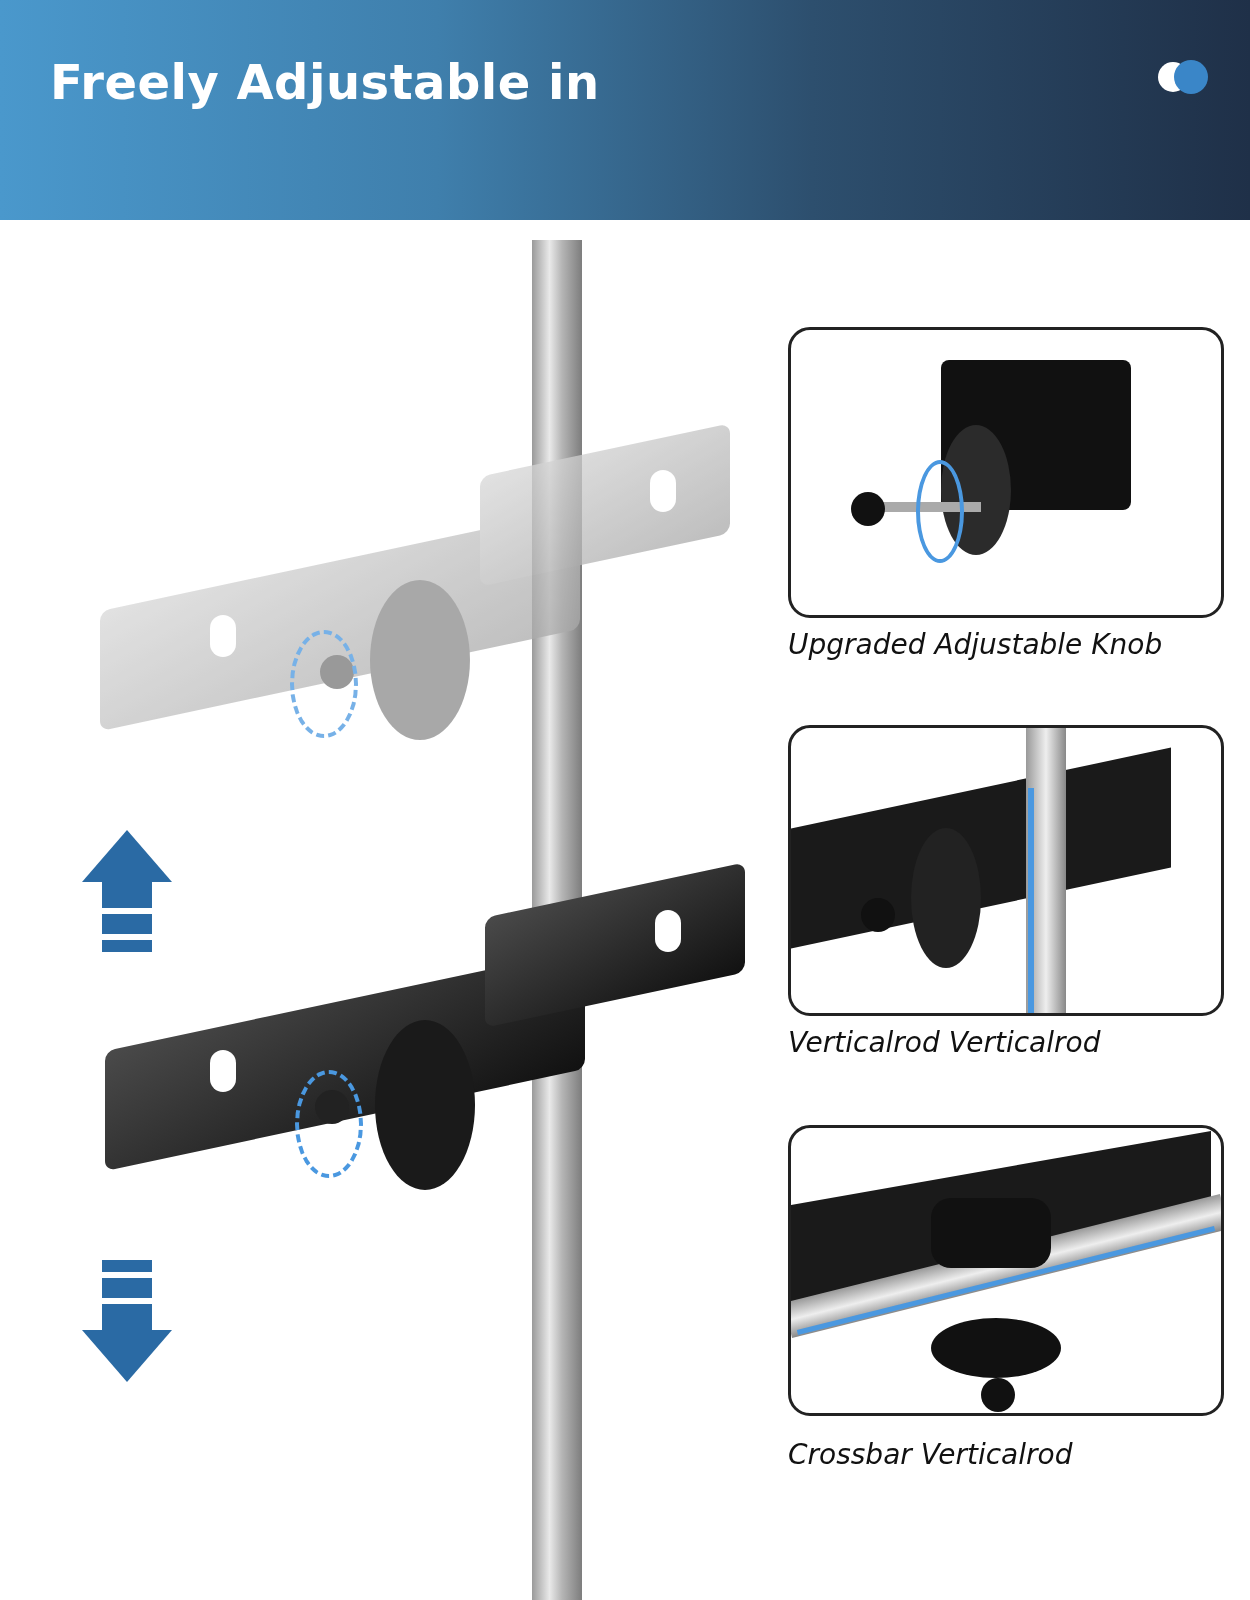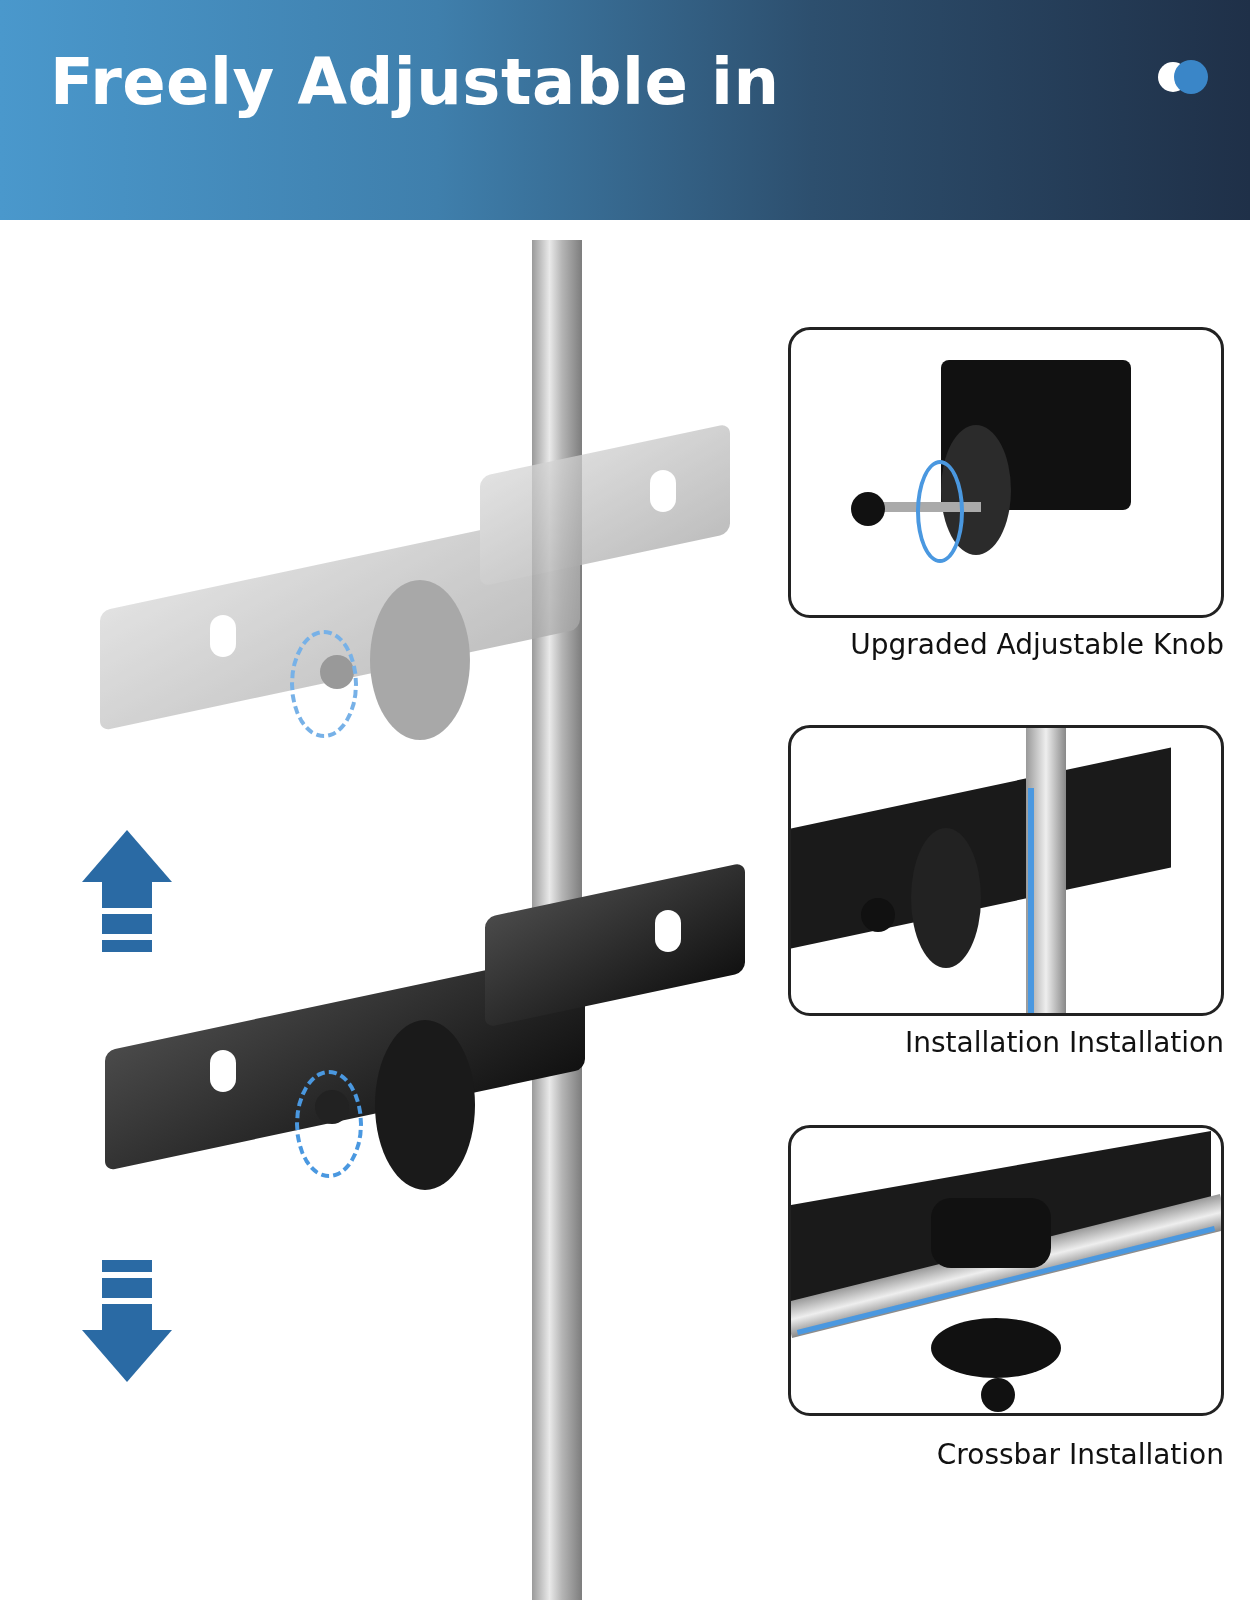--- a/index.html
+++ b/index.html
@@ -1,21 +1,21 @@
 <!DOCTYPE html>
 <html><head>
 <meta charset="utf-8">
 <style>
   html, body { margin:0; padding:0; }
   body { width:1250px; height:1600px; background:#ffffff; position:relative; overflow:hidden;
          font-family:"DejaVu Sans", sans-serif; }
   .header { position:absolute; left:0; top:0; width:1250px; height:220px;
             background:linear-gradient(90deg,#4a98cc 0%,#3f7fac 35%,#2d4f6e 65%,#1f3048 100%); }
   .header-title { position:absolute; left:50px; top:46px; color:#fff; font-weight:bold;
-                  font-size:64px; line-height:72px; letter-spacing:0.5px; }
+                  font-size:48px; line-height:72px; letter-spacing:0.5px; }
   .toggle { position:absolute; left:1158px; top:60px; width:54px; height:34px; }
   .toggle .w { position:absolute; left:0; top:2px; width:30px; height:30px; border-radius:50%; background:#fff; }
   .toggle .b { position:absolute; left:16px; top:0; width:34px; height:34px; border-radius:50%; background:#3a86c8; }
 
   .rod { position:absolute; left:532px; top:240px; width:50px; height:1360px;
          background:linear-gradient(90deg,#9a9a9a,#e9e9e9 35%,#b5b5b5 60%,#7d7d7d); }
   .bracket { position:absolute; }
   .bracket .plate { position:absolute; border-radius:10px; }
   .b-top .plate { background:linear-gradient(160deg,#d8d8d8,#a9a9a9); }
   .b-bot .plate { background:linear-gradient(160deg,#4a4a4a,#111); }
@@ -24,21 +24,21 @@
   .dash-ring { position:absolute; width:60px; height:100px; border:4px dashed #4a98e0; border-radius:50%; }
 
   .arrow-up, .arrow-down { position:absolute; width:90px; }
   .tri-up { width:0; height:0; border-left:45px solid transparent; border-right:45px solid transparent; border-bottom:52px solid #2a6aa4; }
   .tri-down { width:0; height:0; border-left:45px solid transparent; border-right:45px solid transparent; border-top:52px solid #2a6aa4; }
   .bar { background:#2a6aa4; height:20px; width:50px; margin-left:20px; margin-top:6px; }
   .bar.thin { height:12px; }
 
   .panel { position:absolute; left:788px; width:430px; height:285px; border:3px solid #222;
            border-radius:22px; background:#fff; overflow:hidden; }
-  .caption { position:absolute; left:788px; width:436px; text-align:right; font-size:28px; color:#111; }
+  .caption { position:absolute; left:788px; width:436px; text-align:left; font-size:28px; color:#111;font-style:italic; }
   .ph-part { position:absolute; }
 </style>
 </head>
 <body>
 
 <div class="header">
   <div class="header-title">
     <div>Freely Adjustable in</div>
   </div>
   <div class="toggle">
@@ -94,23 +94,23 @@
 </div>
 <div class="caption" style="top:628px;">Upgraded Adjustable Knob</div>
 
 <div class="panel" style="top:725px;">
   <div class="ph-part" style="left:0;top:60px;width:380px;height:120px;background:#1a1a1a;transform:skewY(-12deg);"></div>
   <div class="ph-part" style="left:235px;top:0;width:40px;height:285px;background:linear-gradient(90deg,#999,#eee,#888);"></div>
   <div class="ph-part" style="left:237px;top:60px;width:6px;height:225px;background:#4a98e0;"></div>
   <div class="ph-part" style="left:120px;top:100px;width:70px;height:140px;background:#222;border-radius:50%;"></div>
   <div class="knob" style="left:70px;top:170px;background:#111;"></div>
 </div>
-<div class="caption" style="top:1026px;">Installation Installation</div>
+<div class="caption" style="top:1026px;">Verticalrod Verticalrod</div>
 
 <div class="panel" style="top:1125px;">
   <div class="ph-part" style="left:0;top:40px;width:420px;height:100px;background:#1a1a1a;transform:skewY(-10deg);"></div>
   <div class="ph-part" style="left:-10px;top:120px;width:450px;height:36px;background:linear-gradient(180deg,#999,#eee,#888);transform:rotate(-14deg);"></div>
   <div class="ph-part" style="left:0;top:150px;width:430px;height:5px;background:#4a98e0;transform:rotate(-14deg);"></div>
   <div class="ph-part" style="left:140px;top:70px;width:120px;height:70px;background:#111;border-radius:20px;"></div>
   <div class="ph-part" style="left:140px;top:190px;width:130px;height:60px;background:#111;border-radius:50%;"></div>
   <div class="knob" style="left:190px;top:250px;background:#111;"></div>
 </div>
-<div class="caption" style="top:1438px;">Crossbar Installation</div>
+<div class="caption" style="top:1438px;">Crossbar Verticalrod</div>
 
 </body></html>

